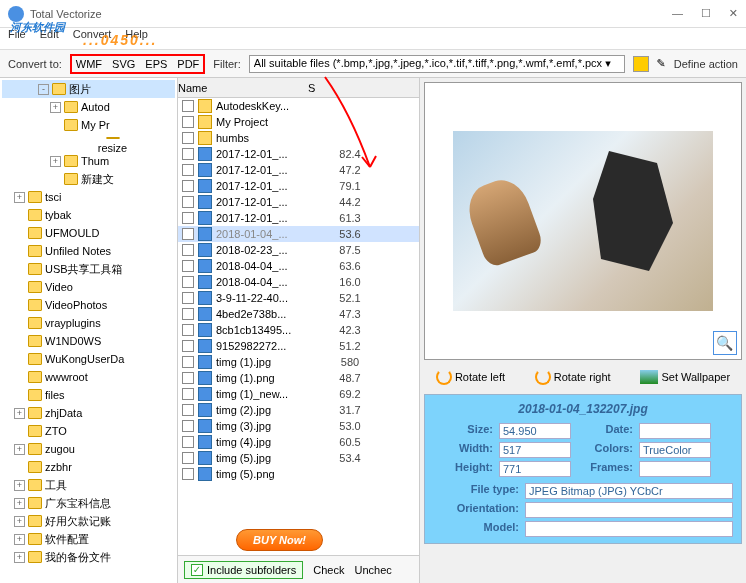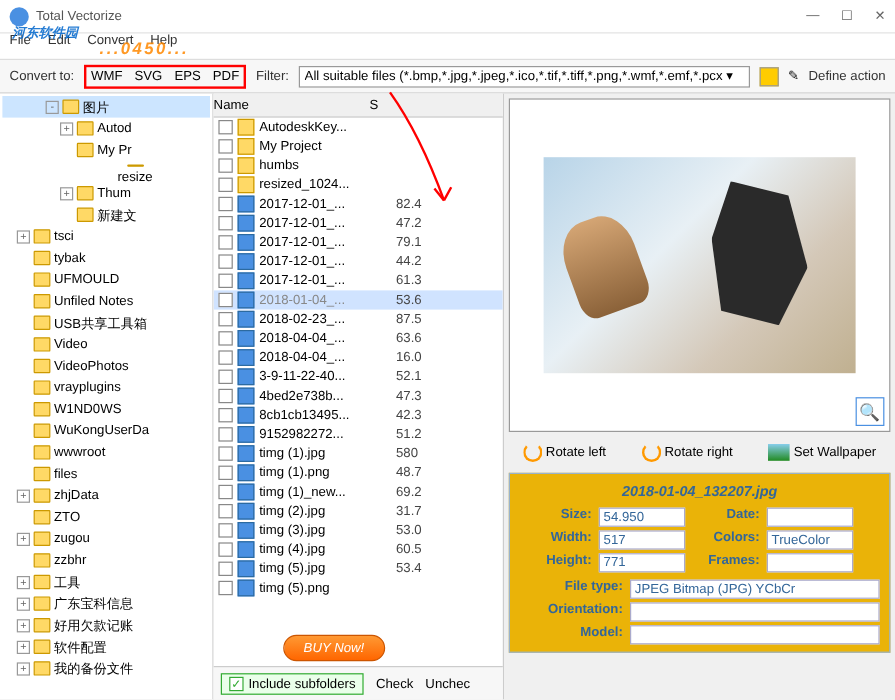--- a/index.html
+++ b/index.html
@@ -29,39 +29,39 @@
 .filepane{width:242px;background:#fff;border-right:1px solid #ccc;display:flex;flex-direction:column;position:relative}
 .filehead{height:20px;background:#f0f0f0;border-bottom:1px solid #ccc;display:flex;align-items:center;font-size:11px}
 .filehead .col1{width:130px}
 .filelist{flex:1;overflow-y:auto;overflow-x:hidden}
 .filerow{display:flex;align-items:center;height:16px;padding:0 4px;gap:4px;cursor:pointer}
 .filerow.sel{background:#d0e3ff;color:#888}
 .cb{width:12px;height:12px;border:1px solid #888;background:#fff;cursor:pointer}
 .fico{width:14px;height:14px;background:#4a90e2;border:1px solid #2c6aa0}
 .fico.dir{background:#ffd966;border-color:#cc9900}
 .fname{width:110px;overflow:hidden;text-overflow:ellipsis;white-space:nowrap}
-.fsize{width:40px;text-align:left;color:#444}
+.fsize{width:40px;text-align:center;color:#444}
 .arrow{position:absolute;top:-6px;left:142px;pointer-events:none;z-index:5}
 .arrow svg{width:90px;height:110px}
-.buybtn{position:absolute;bottom:32px;left:58px;background:linear-gradient(#ff9933,#ff6600);color:#fff;font-weight:normal;padding:4px 16px;border-radius:12px;border:1px solid #cc5500;cursor:pointer;font-style:italic}
+.buybtn{position:absolute;bottom:32px;left:58px;background:linear-gradient(#ff9933,#ff6600);color:#fff;font-weight:bold;padding:4px 16px;border-radius:12px;border:1px solid #cc5500;cursor:pointer;font-style:italic}
 .bottombar{height:28px;background:#f7f7f7;border-top:1px solid #ccc;display:flex;align-items:center;padding:0 6px;gap:10px}
 .inc-sub{display:flex;align-items:center;gap:4px;border:1px solid #33aa33;padding:2px 6px;background:#eaffea;cursor:pointer}
 .inc-sub .chk{width:12px;height:12px;border:1px solid #33aa33;background:#fff;display:flex;align-items:center;justify-content:center;color:#33aa33;font-size:10px}
 .preview{flex:1;background:#f0f0f0;display:flex;flex-direction:column;padding:4px;gap:4px}
 .imgbox{height:278px;background:#fff;border:1px solid #999;display:flex;align-items:center;justify-content:center;position:relative}
 .photo{width:260px;height:180px;background:linear-gradient(135deg,#b8d4e8 0%,#e8f0f5 40%,#d4c8b8 70%,#c0b090 100%);position:relative;transform:rotate(0deg)}
 .photo::before{content:"";position:absolute;left:20px;top:50px;width:60px;height:80px;background:linear-gradient(#d4a574,#8b6239);border-radius:40% 40% 20% 20%;transform:rotate(-20deg)}
 .photo::after{content:"";position:absolute;right:40px;top:20px;width:80px;height:120px;background:#2a2a2a;clip-path:polygon(20% 0,80% 10%,100% 60%,70% 100%,10% 90%,0 40%)}
 .zoom{position:absolute;bottom:4px;right:4px;width:24px;height:24px;background:#fff;border:1px solid #4a90e2;display:flex;align-items:center;justify-content:center;cursor:pointer;color:#4a90e2;font-size:14px}
 .rotbar{height:26px;display:flex;align-items:center;justify-content:space-around;gap:6px}
 .rotbtn{display:flex;align-items:center;gap:3px;cursor:pointer}
 .roticon{width:16px;height:16px;border:2px solid #ff9900;border-radius:50%;border-top-color:transparent}
 .wallbtn{display:flex;align-items:center;gap:3px;cursor:pointer}
 .wallicon{width:18px;height:14px;background:linear-gradient(#87ceeb,#228b22)}
-.info{border:1px solid #99b3cc;background:#eab308;padding:4px}
+.info{border:1px solid #99b3cc;background:#7dd3fc;padding:4px}
 .info-title{text-align:center;color:#336699;font-style:italic;font-weight:bold;padding:3px;font-size:12px}
 .info-grid{display:grid;grid-template-columns:60px 72px 56px 72px;gap:3px 6px;padding:4px}
 .info-grid .k{text-align:right;color:#336699;font-weight:bold}
 .info-grid .v{background:#fff;border:1px solid #aac;padding:1px 3px;min-height:16px;color:#336699}
 .info-row2{display:grid;grid-template-columns:86px 1fr;gap:3px 6px;padding:2px 4px}
 .info-row2 .k{text-align:right;color:#336699;font-weight:bold}
 .info-row2 .v{background:#fff;border:1px solid #aac;padding:1px 3px;min-height:16px;color:#336699}
 ::-webkit-scrollbar{width:16px;height:16px}
 ::-webkit-scrollbar-track{background:#f0f0f0}
 ::-webkit-scrollbar-thumb{background:#c0c0c0;border:1px solid #999}
@@ -266,26 +266,20 @@
         <div class="filerow">
           <span class="cb"></span>
           <span class="fico dir"></span>
           <span class="fname">My Project</span>
           <span class="fsize"></span>
         </div>
         <div class="filerow">
           <span class="cb"></span>
           <span class="fico dir"></span>
           <span class="fname">humbs</span>
-          <span class="fsize"></span>
-        </div>
-        <div class="filerow">
-          <span class="cb"></span>
-          <span class="fico dir"></span>
-          <span class="fname">resized_1024...</span>
           <span class="fsize"></span>
         </div>
         <div class="filerow">
           <span class="cb"></span>
           <span class="fico "></span>
           <span class="fname">2017-12-01_...</span>
           <span class="fsize">82.4</span>
         </div>
         <div class="filerow">
           <span class="cb"></span>

